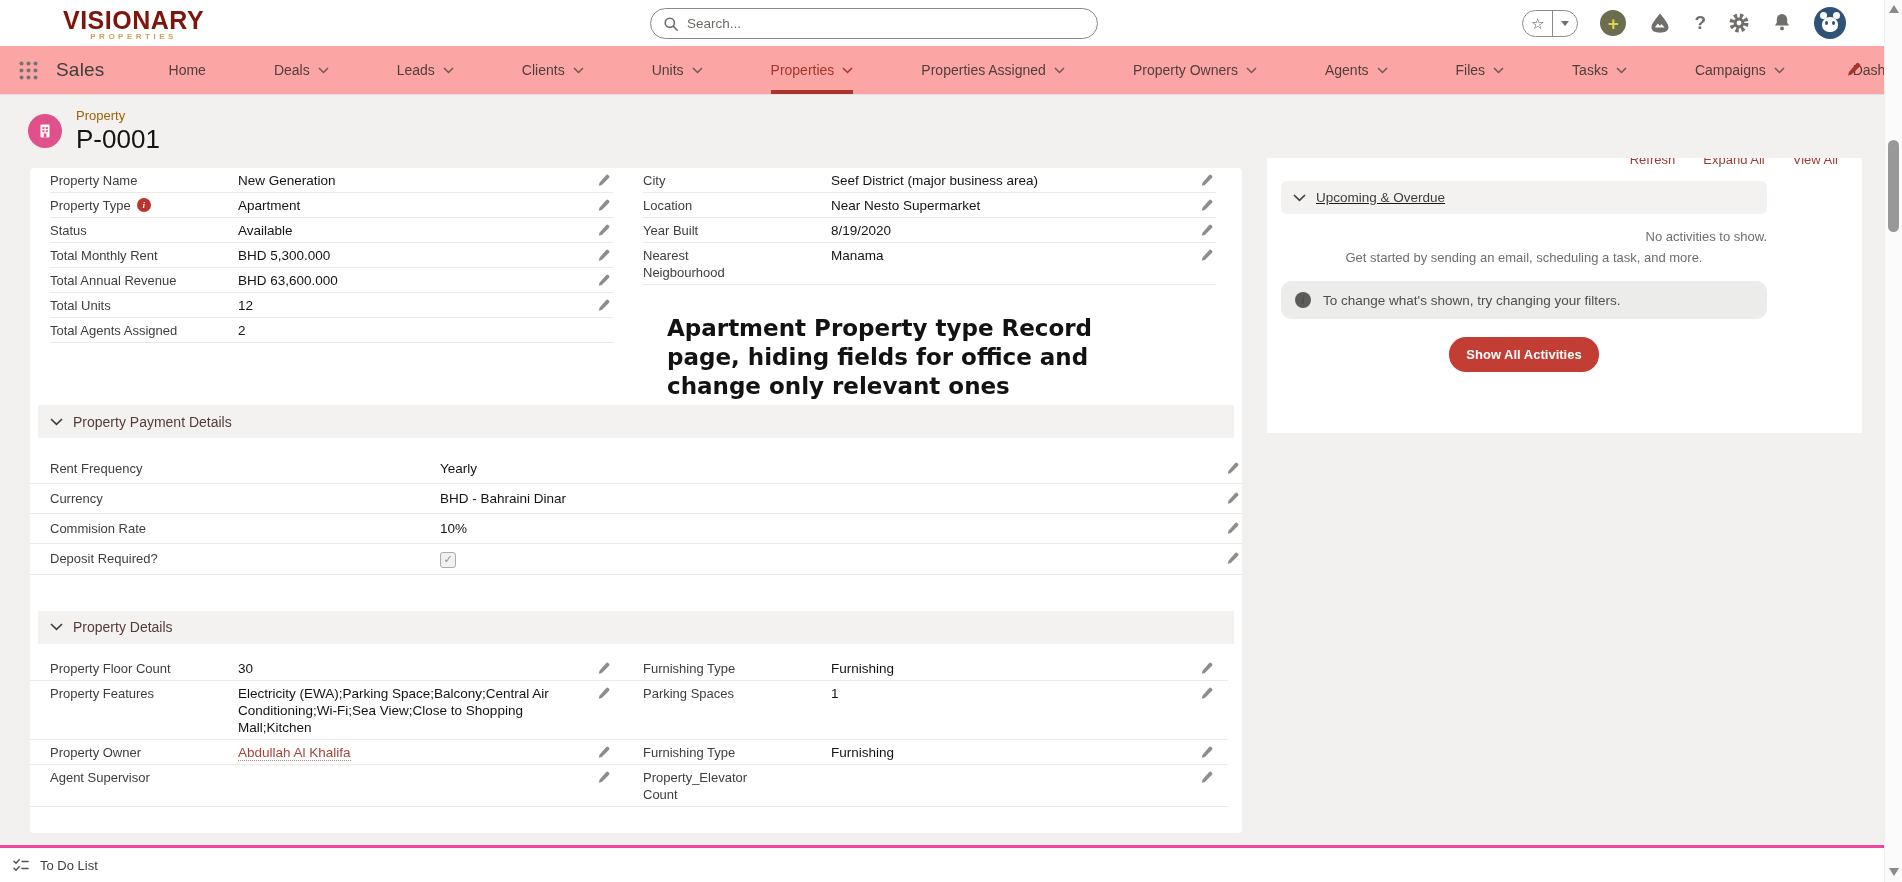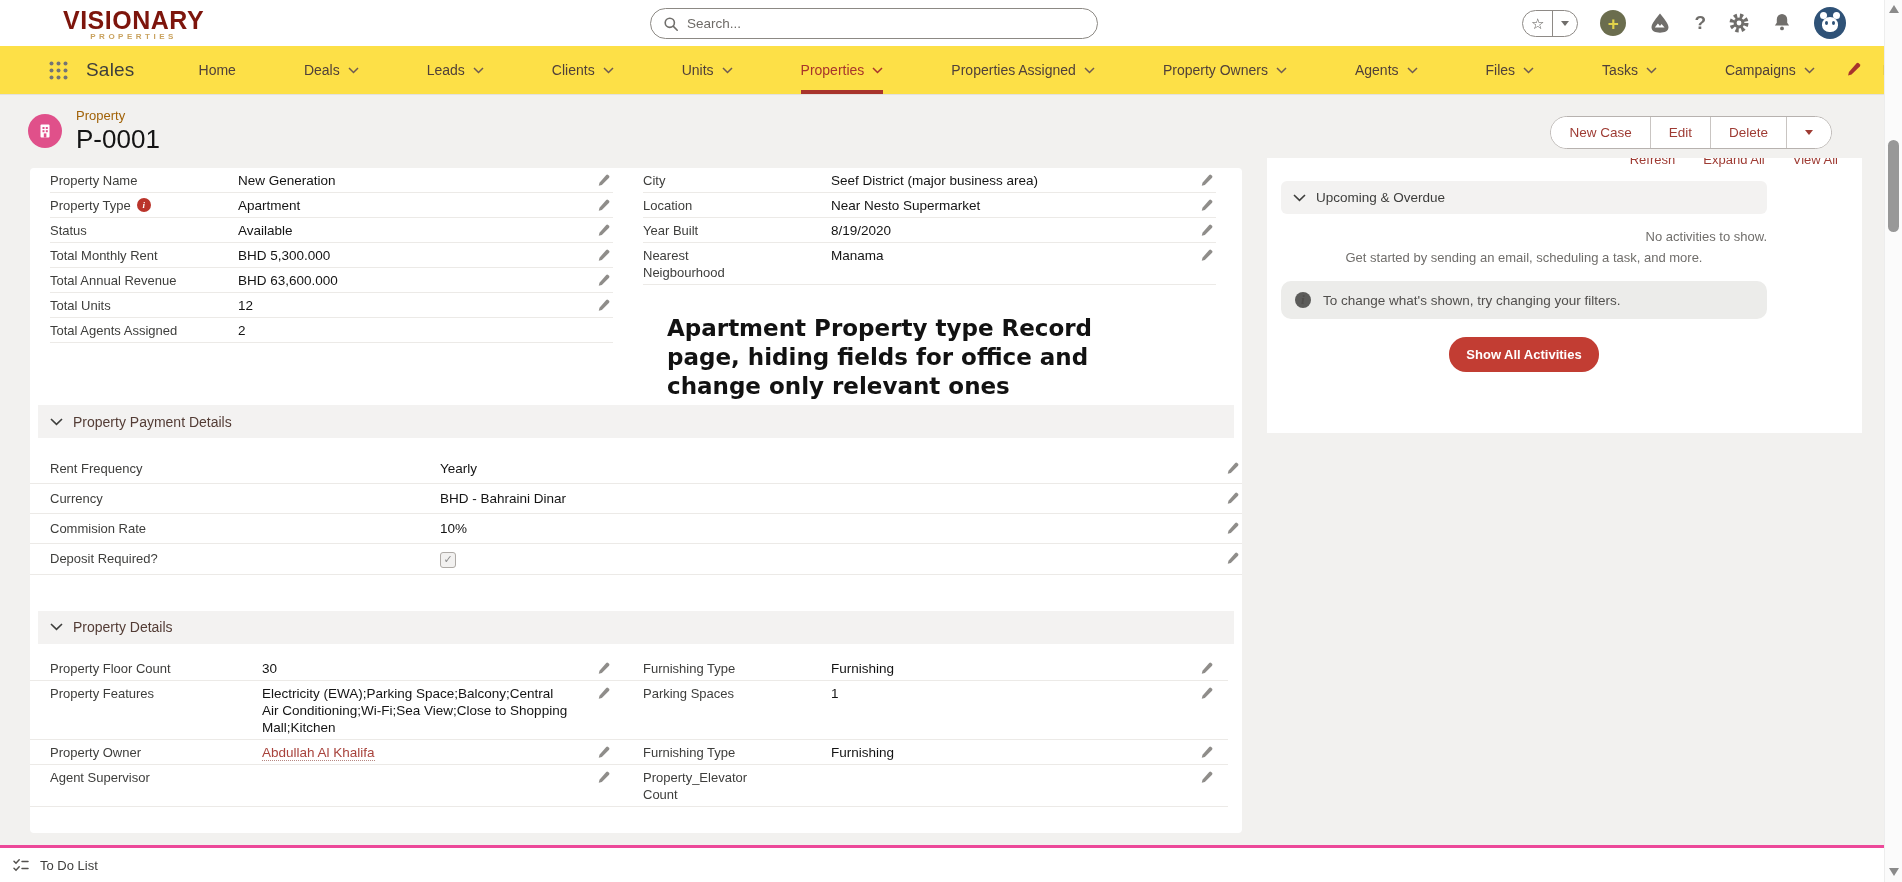--- a/index.html
+++ b/index.html
@@ -31,22 +31,22 @@
   .caret { width:0; height:0; border-left:4px solid transparent; border-right:4px solid transparent; border-top:5px solid #706e6b; }
   .plus-circle { width:26px; height:26px; border-radius:50%; background:#6b6d4e; color:#e0d24a;
     display:flex; align-items:center; justify-content:center; font-size:19px; font-weight:700; line-height:1; }
   .help-q { font-size:19px; font-weight:700; color:#706e6b; }
   .avatar { width:32px; height:32px; border-radius:50%; background:#2f5277; position:relative; overflow:hidden; }
   .avatar .ear { position:absolute; width:7px; height:7px; background:#fff; border-radius:50%; top:5px; }
   .avatar .face { position:absolute; left:8px; top:10px; width:16px; height:15px; background:#fff; border-radius:50% 50% 45% 45%; }
   .avatar .eye { position:absolute; width:3px; height:4px; background:#2f5277; border-radius:50%; top:14px; }
 
   
-  .navbar { position:absolute; left:0; top:46px; width:1884px; height:49px; background:#fde047;
-    border-bottom:1px solid #e3e1de; display:flex; align-items:center;padding-left:30px; }
+  .navbar { position:absolute; left:0; top:46px; width:1884px; height:49px; background:#fca5a5;
+    border-bottom:1px solid #e3e1de; display:flex; align-items:center; }
   .waffle { margin-left:18px; }
   .app-name { margin-left:17px; font-size:19px; color:#3e3e3c; letter-spacing:.2px; }
   .tabs { display:flex; align-items:center; gap:68px; margin-left:64px; height:100%; }
   .tab { display:flex; align-items:center; gap:8px; height:100%; font-size:14px; color:#50403a; cursor:pointer; white-space:nowrap; }
   .tab.selected { color:#a8342c; box-shadow:inset 0 -4px 0 #a8342c; }
   .tab .chev svg polyline { stroke:#6e5a52; }
   .tab.selected .chev svg polyline { stroke:#a8342c; }
   .tab .filled-caret { width:0;height:0;border-left:5px solid transparent;border-right:5px solid transparent;border-top:6px solid #50403a; }
   .nav-pencil { position:absolute; right:22px; top:15px; }
 
@@ -82,35 +82,35 @@
     font-family:"Liberation Serif",serif; font-style:italic; }
   .section-bar { margin:14px 8px 0; height:33px; background:#f3f2f1; border-radius:0;
     display:flex; align-items:center; gap:10px; padding-left:12px; cursor:pointer; }
   .section-bar .stitle { font-size:14px; color:#533c35; }
   .pay-rows { padding:16px 0 0; }
   .prow { display:flex; align-items:flex-start; margin:0 0; padding:6px 0 6px 20px; border-bottom:1px solid #eceae7; min-height:30px; }
   .prow .flabel { width:390px; }
   .checkbox { width:16px; height:16px; border:1px solid #aeaaa6; border-radius:3px; background:#f2f1f0;
     display:inline-flex; align-items:center; justify-content:center; font-size:11px; color:#8b8b8b; cursor:pointer; }
   .dgrid { display:grid; grid-template-columns:597px 601px; padding-top:12px; }
-  .dgrid .cell-l { padding-left:20px; padding-right:14px;gap:24px; }
+  .dgrid .cell-l { padding-left:20px; padding-right:14px; }
   .dgrid .cell-r { padding-left:16px; padding-right:12px; }
 
   
   .annotation { position:absolute; left:667px; top:314px; width:455px; z-index:5;
     font-family:"DejaVu Sans",sans-serif; font-weight:700; font-size:23px; line-height:29px; color:#121212; }
 
   
   .side-card { position:absolute; left:1267px; top:158px; width:595px; height:275px;
     background:#fff; border-radius:0; overflow:hidden; }
   .side-links { display:flex; justify-content:flex-end; gap:28px; padding:0 24px 4px 0; margin-top:-6px; }
   .side-links a { font-size:13px; color:#9e3b33; text-decoration:none; }
   .side-inner { width:486px; margin-left:14px; margin-top:10px; }
   .upc-bar { height:33px; background:#f3f2f1; border-radius:6px; display:flex; align-items:center;
-    gap:10px; padding:0 12px; cursor:pointer; }
+    gap:10px; padding:0 12px; cursor:pointer;text-decoration:underline; }
   .upc-bar .stitle { font-size:13.5px; color:#3e3e3c; }
   .empty1 { margin-top:15px; text-align:right; font-size:13px; color:#706e6b; }
   .empty2 { margin-top:6px; text-align:center; font-size:13px; color:#706e6b; }
   .filter-banner { margin-top:16px; background:#ececea; border-radius:10px; min-height:38px;
     display:flex; align-items:center; gap:12px; padding:0 14px; }
   .info-dark { width:16px; height:16px; border-radius:50%; background:#5c5c5a; color:#fff; font-size:10px;
     font-weight:700; display:inline-flex; align-items:center; justify-content:center; flex-shrink:0;
     font-family:"Liberation Serif",serif; font-style:italic; }
   .filter-banner span { font-size:13.5px; color:#514f4d; }
   .show-all { display:block; margin:18px auto 0; background:#c23d33; color:#fff; border:none; cursor:pointer;
@@ -329,28 +329,20 @@
         <rect x="4.5" y="2.5" width="9" height="13" rx="1" fill="#fff"></rect>
         <rect x="6.5" y="5" width="2" height="2" fill="#e0508a"></rect>
         <rect x="9.8" y="5" width="2" height="2" fill="#e0508a"></rect>
         <rect x="6.5" y="8.2" width="2" height="2" fill="#e0508a"></rect>
         <rect x="9.8" y="8.2" width="2" height="2" fill="#e0508a"></rect>
         <rect x="7.8" y="11.4" width="2.6" height="4.1" fill="#e0508a"></rect>
       </svg>
   </div>
   <div class="rec-entity">Property</div>
   <div class="rec-title">P-0001</div>
-  <div class="btn-group">
-    <button class="abtn">New Case</button>
-    <button class="abtn">Edit</button>
-    <button class="abtn">Delete</button>
-    <button class="abtn">
-        <span class="caret"></span>
-      </button>
-  </div>
 </div>
 
 <div class="main-card">
   <div class="cols">
     <div class="col col-l">
       <div class="frow">
         <div class="flabel">Property Name</div>
         <div class="fvalue">New Generation</div>
         <button class="pencil-btn">
             <svg width="15" height="15" viewBox="0 0 16 16">

